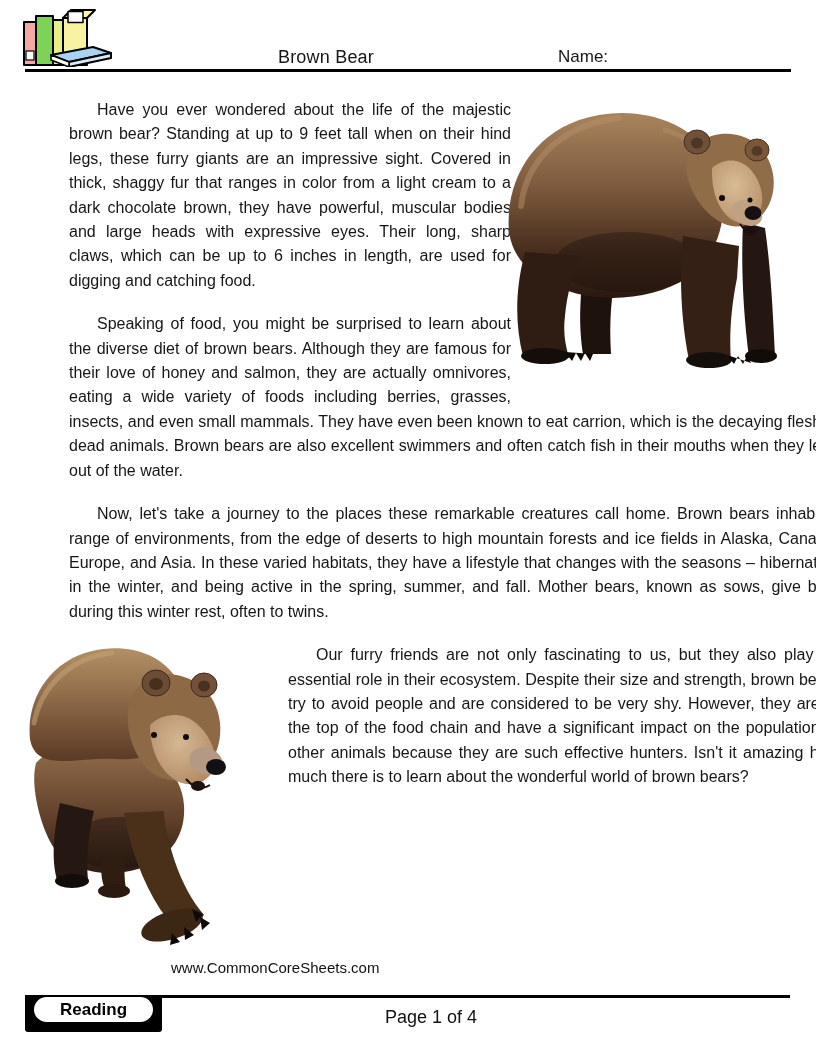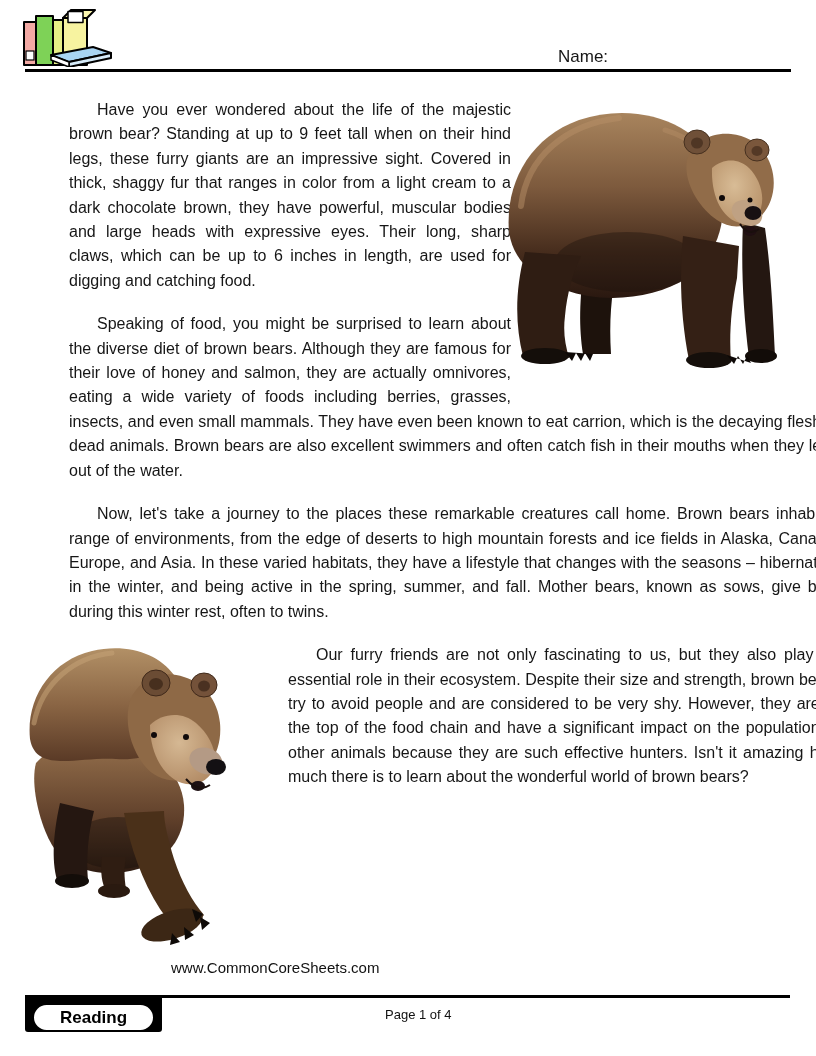--- a/index.html
+++ b/index.html
@@ -28,26 +28,26 @@
 
   
   .bear-top    { position:absolute; left:507px; top:110px; }
   .bear-bottom { position:absolute; left:26px;  top:643px; }
 
   
   .footer-line { position:absolute; left:25px; top:995px; width:765px;
                  border-top:3px solid #000; }
   .badge { position:absolute; left:25px; top:995px; width:137px; height:37px;
            background:#000; border-radius:3px;
-           display:flex; align-items:flex-end; justify-content:center; }
+           display:flex; align-items:flex-start; justify-content:center; }
   .badge-pill { background:#fff; border:2px solid #000; border-radius:16px;
                 width:119px; height:25px; line-height:25px; text-align:center;
                 font-weight:bold; font-size:17px; color:#000; }
   .website  { position:absolute; left:171px; top:959px; font-size:15px; color:#111; }
-  .pageinfo { position:absolute; left:385px; top:1007px; font-size:13px; color:#111; }
+  .pageinfo { position:absolute; left:385px; top:1007px; font-size:18px; color:#111; }
 </style>
 </head>
 <body>
 
 <div class="page">
 
   <div class="header">
     <span class="logo">
       <svg width="95" height="62" viewBox="0 0 95 62">
         <g stroke="#000" stroke-width="2" stroke-linejoin="round">
@@ -57,20 +57,21 @@
           <path d="M42 13 L50 5 L74 5 L66 13 Z" fill="#fbf7b0"></path>
           <rect x="42" y="13" width="24" height="47" fill="#f7f3a0"></rect>
           <rect x="47" y="6.5" width="15" height="11" fill="#ffffff" stroke-width="1.5"></rect>
           <path d="M30 50 L72 42 L90 48 L48 57 Z" fill="#a8d4f2"></path>
           <path d="M48 57 L90 48 L90 53 L48 62 Z" fill="#d6ebf9"></path>
           <path d="M30 50 L48 57 L48 62 L30 55 Z" fill="#ffffff" stroke-width="1.5"></path>
         </g>
         <rect x="5" y="46" width="8" height="9" fill="#fff" stroke="#000" stroke-width="1.2"></rect>
       </svg>
     </span>
+    <span class="title">Brown Bear</span>
     <span class="name-label">Name:</span>
   </div>
 
   <div class="content">
     <div class="content-inner">
       <div class="spacer-right"></div>
       <p>Have you ever wondered about the life of the majestic brown bear? Standing at up to 9 feet tall when on their hind legs, these furry giants are an impressive sight. Covered in thick, shaggy fur that ranges in color from a light cream to a dark chocolate brown, they have powerful, muscular bodies and large heads with expressive eyes. Their long, sharp claws, which can be up to 6 inches in length, are used for digging and catching food.</p>
       <p>Speaking of food, you might be surprised to learn about the diverse diet of brown bears. Although they are famous for their love of honey and salmon, they are actually omnivores, eating a wide variety of foods including berries, grasses, insects, and even small mammals. They have even been known to eat carrion, which is the decaying flesh of dead animals. Brown bears are also excellent swimmers and often catch fish in their mouths when they leap out of the water.</p>
       <p>Now, let's take a journey to the places these remarkable creatures call home. Brown bears inhabit a range of environments, from the edge of deserts to high mountain forests and ice fields in Alaska, Canada, Europe, and Asia. In these varied habitats, they have a lifestyle that changes with the seasons – hibernating in the winter, and being active in the spring, summer, and fall. Mother bears, known as sows, give birth during this winter rest, often to twins.</p>
       <div class="spacer-left"></div>

